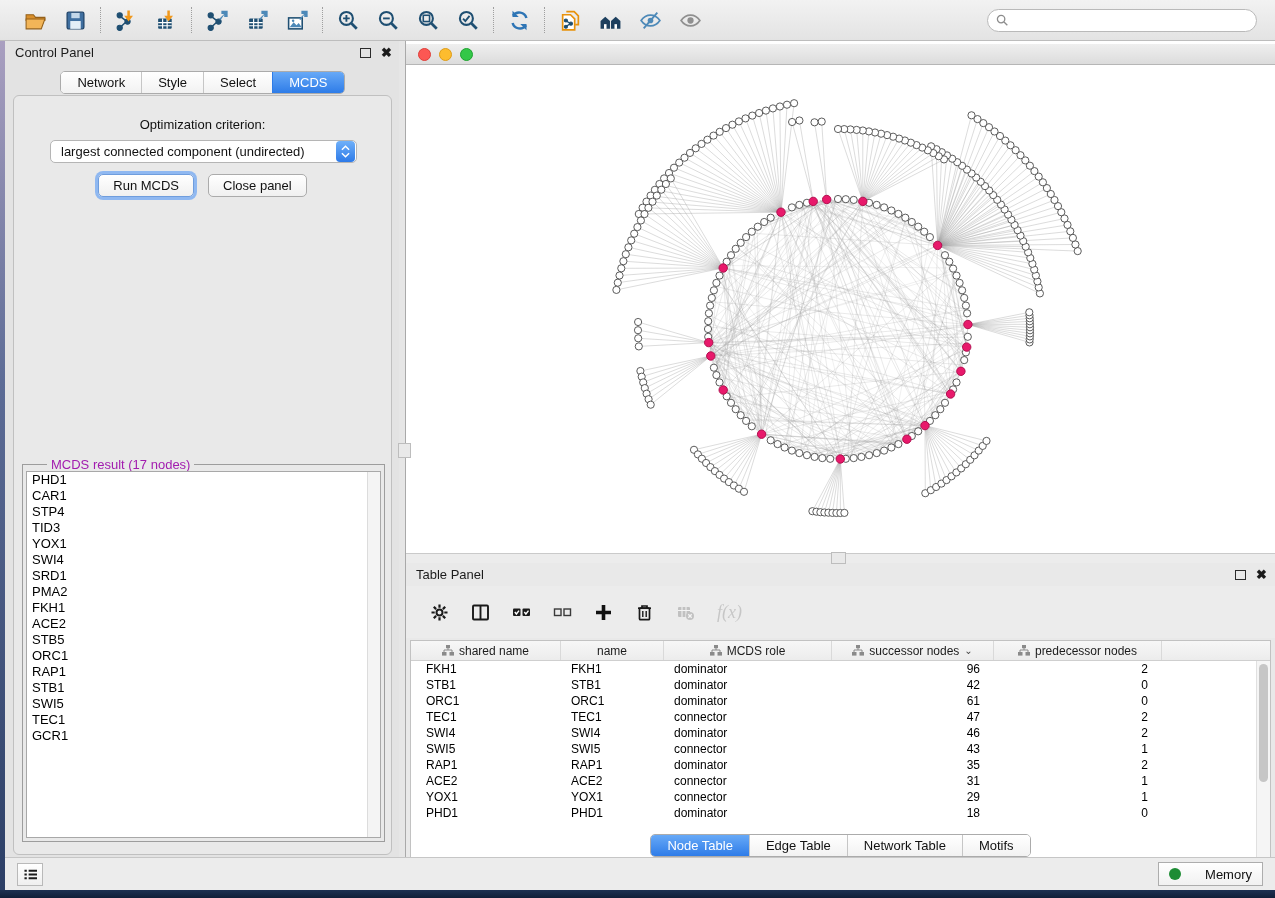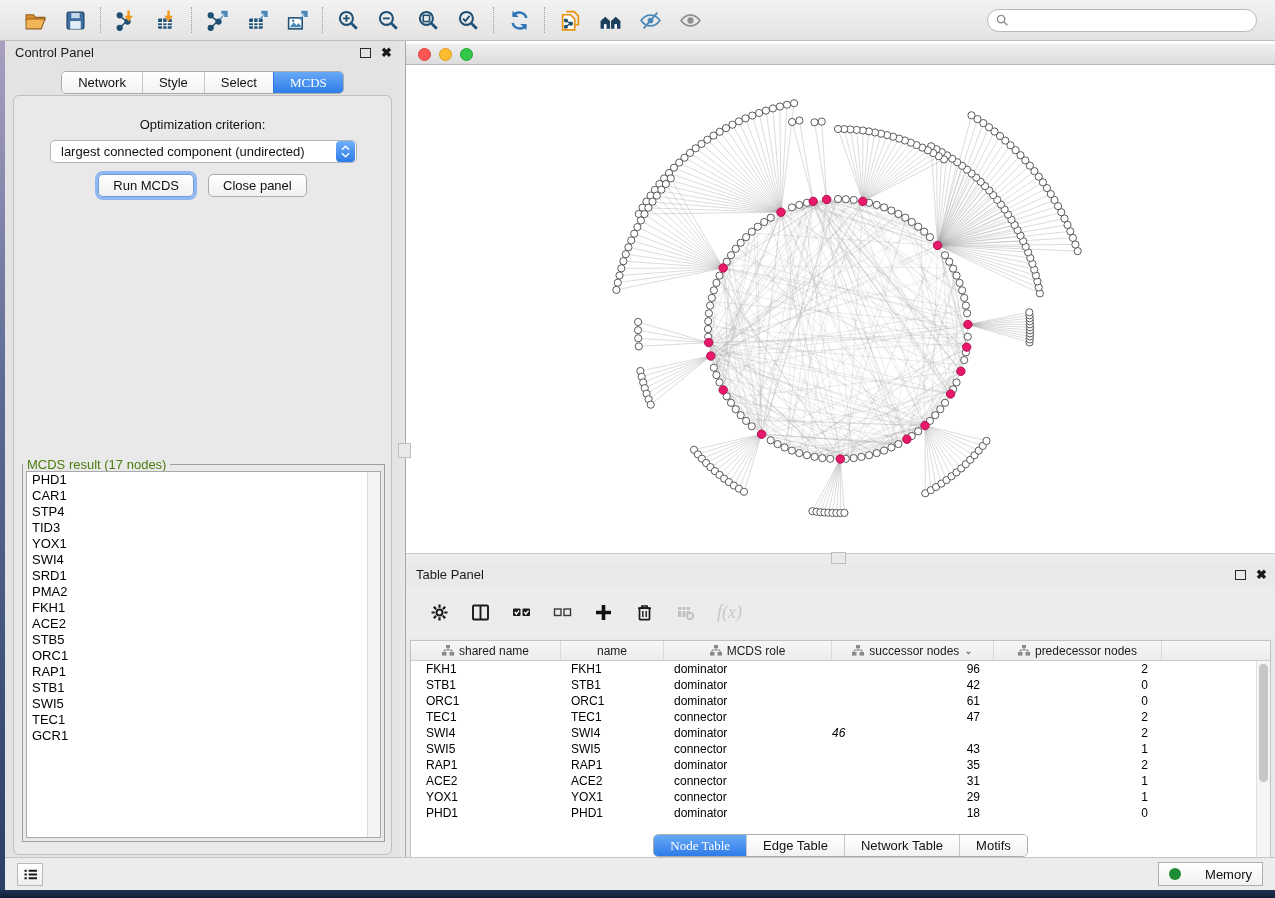--- a/index.html
+++ b/index.html
@@ -38,41 +38,41 @@
 
   
   #control-panel { left:5px; top:41px; width:395px; height:849px; background:#e3e3e3; }
   #ctrl-tabs { position:absolute; left:0; top:30px; width:100%; display:flex; justify-content:center; }
   .seg { display:flex; border:1px solid #ababab; border-radius:5px; overflow:hidden;
     background:#fdfdfd; height:23px; }
   .seg-btn { padding:0 16px; font-size:13px; color:#111; display:flex; align-items:center;
     border-left:1px solid #c6c6c6; background:linear-gradient(180deg,#ffffff,#f2f2f2); }
   .seg-btn:first-child { border-left:none; }
   .seg-btn.active { background:linear-gradient(180deg,#67a9f7,#2e7ce8); color:#fff;
-    border-left-color:#2e7ce8;font-family:Liberation Serif, serif; }
+    border-left-color:#2e7ce8; }
   #mcds-content { position:absolute; left:8px; top:54px; width:379px; height:760px;
     background:#e9e9e9; border:1px solid #c0c0c0; border-radius:6px; }
   #opt-label { position:absolute; top:21px; width:100%; text-align:center; font-size:13px; color:#111; }
   #criterion-select { position:absolute; left:36px; top:44px; width:307px; height:23px;
     background:#fff; border:1px solid #b5b5b5; border-radius:5px;
     display:flex; align-items:center; font-size:13px; color:#111; }
   #criterion-select .val { flex:1; padding-left:10px; white-space:nowrap; overflow:hidden; }
   #criterion-select .stepper { width:19px; height:21px; border-radius:4px; margin-right:1px;
     background:linear-gradient(180deg,#6fb0f9,#2d7ae8); display:flex; flex-direction:column;
     align-items:center; justify-content:center; gap:1px; }
   #criterion-select .stepper svg { width:9px; height:6px; }
   #mcds-buttons { position:absolute; top:78px; width:100%; display:flex; justify-content:center; gap:14px; }
   .mac-btn { height:23px; padding:0 14px; background:linear-gradient(180deg,#ffffff,#f0f0f0);
     border:1px solid #ababab; border-radius:5px; font-size:13px; color:#111;
     display:flex; align-items:center; font-family:"Liberation Sans",sans-serif; }
   .mac-btn.focused { box-shadow:0 0 0 3px rgba(95,158,246,.65); border-color:#6f9ddd; }
   #result-fieldset { position:absolute; left:8px; top:368px; width:363px; height:378px;
     border:1px solid #9d9d9d; }
-  #result-legend { position:absolute; left:0; top:-8px; background:#e9e9e9;
-    padding:0 4px; font-size:13px; color:#4d7c0f; }
+  #result-legend { position:absolute; left:24px; top:-8px; background:#e9e9e9;
+    padding:0 4px; font-size:13px; color:#a21caf; }
   #result-list { position:absolute; left:3px; top:6px; right:3px; bottom:3px;
     background:#fff; border:1px solid #a8a8a8; overflow:hidden; }
   #result-scroll { position:absolute; right:0; top:0; width:13px; height:100%;
     background:#f4f4f4; border-left:1px solid #dcdcdc; }
   .result-item { font-size:13px; color:#000; line-height:16px; padding-left:5px; }
 
   
   #v-splitter { left:399px; top:41px; width:7px; height:849px; background:#e6e6e6;
     border-right:1px solid #a9a9a9; }
   #v-handle { left:398px; top:443px; width:13px; height:15px; background:#e9e9e9;
@@ -1300,21 +1300,21 @@
             <div class="td" style="width: 150px; text-align: left; padding: 0px 0px 0px 15px;">TEC1</div>
             <div class="td" style="width: 103px; text-align: left; padding: 0px 0px 0px 10px;">TEC1</div>
             <div class="td" style="width: 168px; text-align: left; padding: 0px 0px 0px 10px;">connector</div>
             <div class="td" style="width: 162px; text-align: right; padding: 0px 14px 0px 0px;">47</div>
             <div class="td" style="width: 168px; text-align: right; padding: 0px 14px 0px 0px;">2</div>
           </div>
           <div class="tr">
             <div class="td" style="width: 150px; text-align: left; padding: 0px 0px 0px 15px;">SWI4</div>
             <div class="td" style="width: 103px; text-align: left; padding: 0px 0px 0px 10px;">SWI4</div>
             <div class="td" style="width: 168px; text-align: left; padding: 0px 0px 0px 10px;">dominator</div>
-            <div class="td" style="width: 162px; padding: 0px 14px 0px 0px; font-style: italic;">46</div>
+            <div class="td" style="width: 162px; text-align: right; padding: 0px 14px 0px 0px;">46</div>
             <div class="td" style="width: 168px; text-align: right; padding: 0px 14px 0px 0px;">2</div>
           </div>
           <div class="tr">
             <div class="td" style="width: 150px; text-align: left; padding: 0px 0px 0px 15px;">SWI5</div>
             <div class="td" style="width: 103px; text-align: left; padding: 0px 0px 0px 10px;">SWI5</div>
             <div class="td" style="width: 168px; text-align: left; padding: 0px 0px 0px 10px;">connector</div>
             <div class="td" style="width: 162px; text-align: right; padding: 0px 14px 0px 0px;">43</div>
             <div class="td" style="width: 168px; text-align: right; padding: 0px 14px 0px 0px;">1</div>
           </div>
           <div class="tr">

